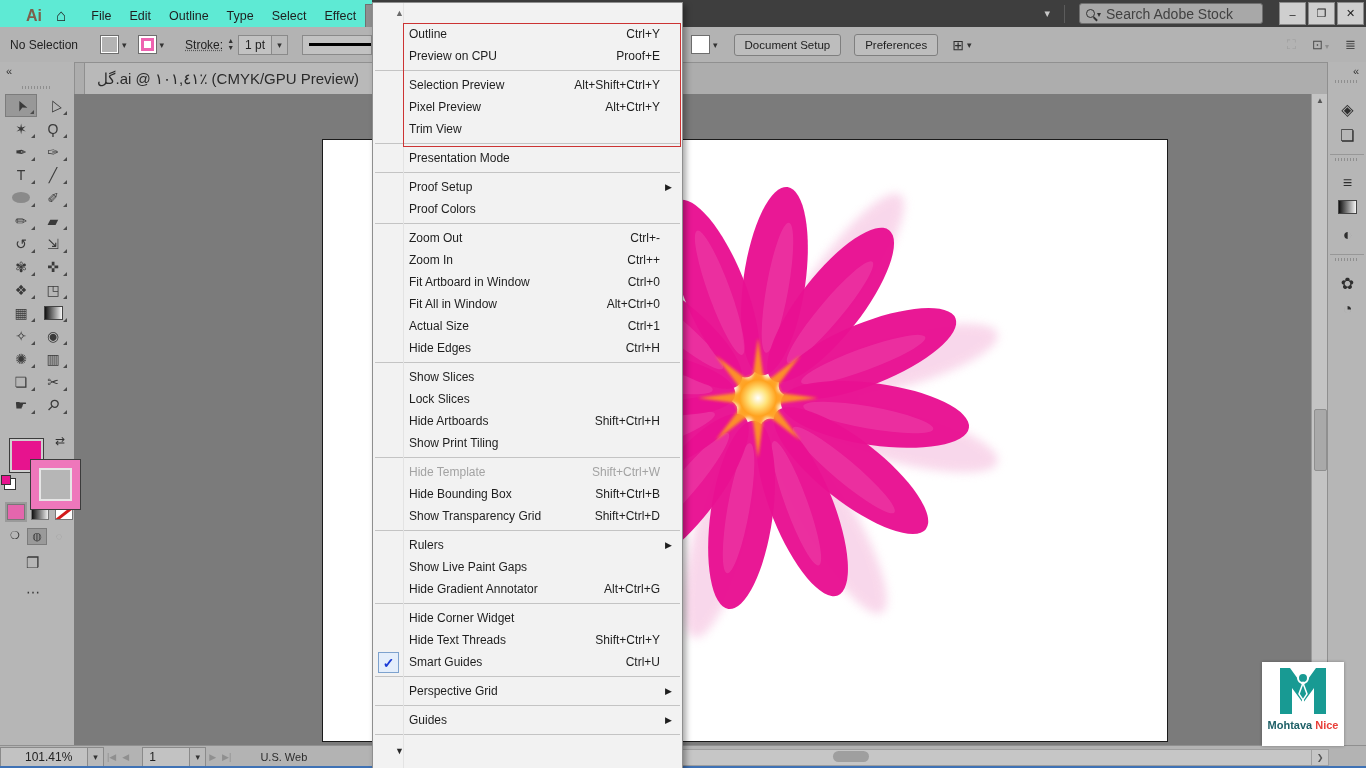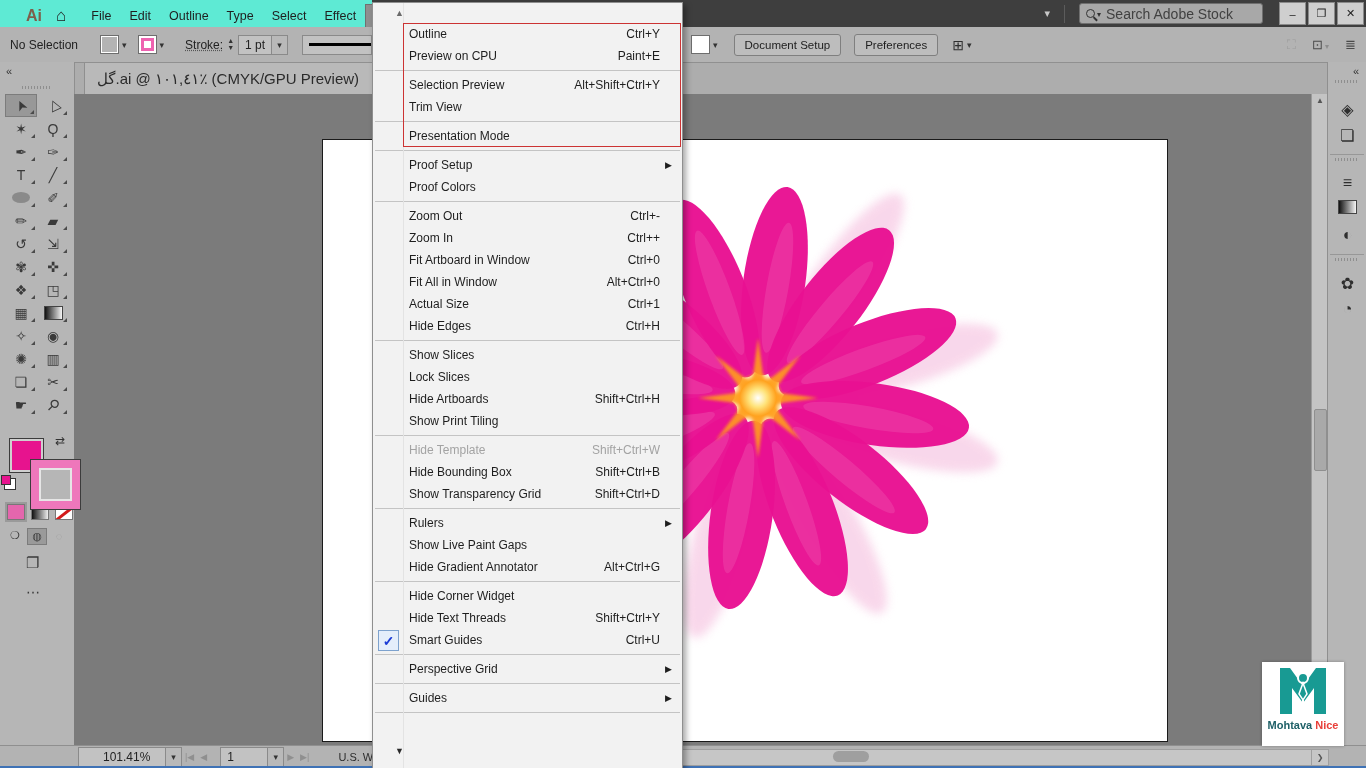--- a/index.html
+++ b/index.html
@@ -117,21 +117,21 @@
   #dock-collapse{position:absolute;right:8px;top:3px;font-size:11px;color:#333;}
   .dock-icon{position:absolute;left:0;width:39px;text-align:center;font-size:16px;color:#2e2e2e;}
   .dock-dots{position:absolute;left:7px;width:24px;height:3px;
       background:repeating-linear-gradient(90deg,#8e8e8e 0 1px,transparent 1px 3px);}
   .dock-sep{position:absolute;left:2px;width:34px;height:1px;background:#979797;}
   .grad-box{display:inline-block;width:17px;height:12px;background:linear-gradient(90deg,#111,#f5f5f5);
       border:1px solid #444;}
   
   #statusbar{position:absolute;left:0;top:745px;width:1366px;height:21px;background:#b3b3b3;
       border-top:1px solid #8f8f8f;display:flex;align-items:center;}
-  #zoom-fld{margin-left:78px;width:56px;padding-left:24px;}
+  #zoom-fld{width:56px;padding-left:24px;}
   .nav{font-size:9px;color:#8f8f8f;margin:0 3px;white-space:nowrap;}
   #ab-fld{width:34px;margin-left:10px;}
   #profile-text{margin-left:26px;font-size:11px;color:#2c2c2c;white-space:nowrap;
       max-width:50px;overflow:hidden;}
   #hs-track{position:absolute;left:402px;top:3px;width:909px;height:15px;background:#c6c6c6;
       border:1px solid #9f9f9f;}
   #hs-thumb{position:absolute;left:430px;top:1px;width:36px;height:11px;background:#9f9f9f;border-radius:6px;}
   #hs-right{position:absolute;left:1311px;top:3px;width:16px;height:15px;background:#c6c6c6;
       border:1px solid #9f9f9f;font-size:8px;color:#555;display:flex;align-items:center;justify-content:center;}
   #win-bottom{position:absolute;left:0;top:766px;width:1366px;height:2px;background:#3f72b5;}
@@ -467,26 +467,30 @@
   <div id="viewmenu">
     <div id="vm-gutter"></div>
     <div class="vm-scroll">▲</div>
     <div id="vm-items">
         <div class="vm-item">
           <span class="vm-label">Outline</span>
           <span class="vm-short">Ctrl+Y</span>
         </div>
         <div class="vm-item">
           <span class="vm-label">Preview on CPU</span>
-          <span class="vm-short">Paint+E</span>
+          <span class="vm-short">Proof+E</span>
         </div>
         <div class="vm-sep"></div>
         <div class="vm-item">
           <span class="vm-label">Selection Preview</span>
           <span class="vm-short">Alt+Shift+Ctrl+Y</span>
+        </div>
+        <div class="vm-item">
+          <span class="vm-label">Pixel Preview</span>
+          <span class="vm-short">Alt+Ctrl+Y</span>
         </div>
         <div class="vm-item">
           <span class="vm-label">Trim View</span>
         </div>
         <div class="vm-sep"></div>
         <div class="vm-item">
           <span class="vm-label">Presentation Mode</span>
         </div>
         <div class="vm-sep"></div>
         <div class="vm-item">

